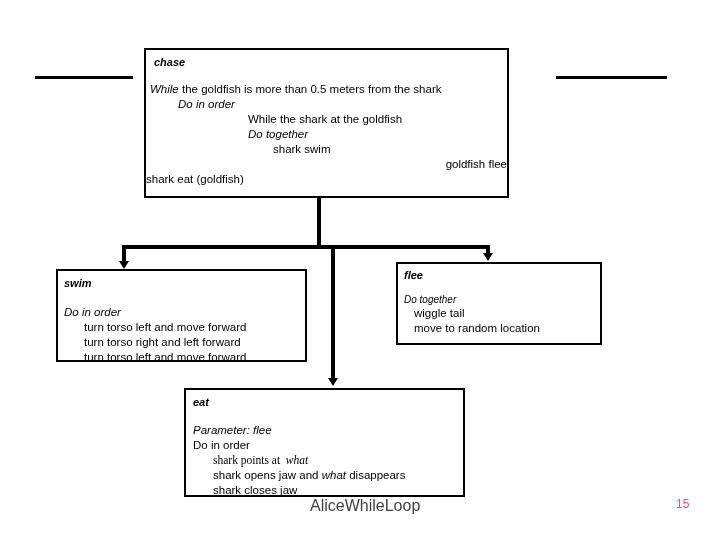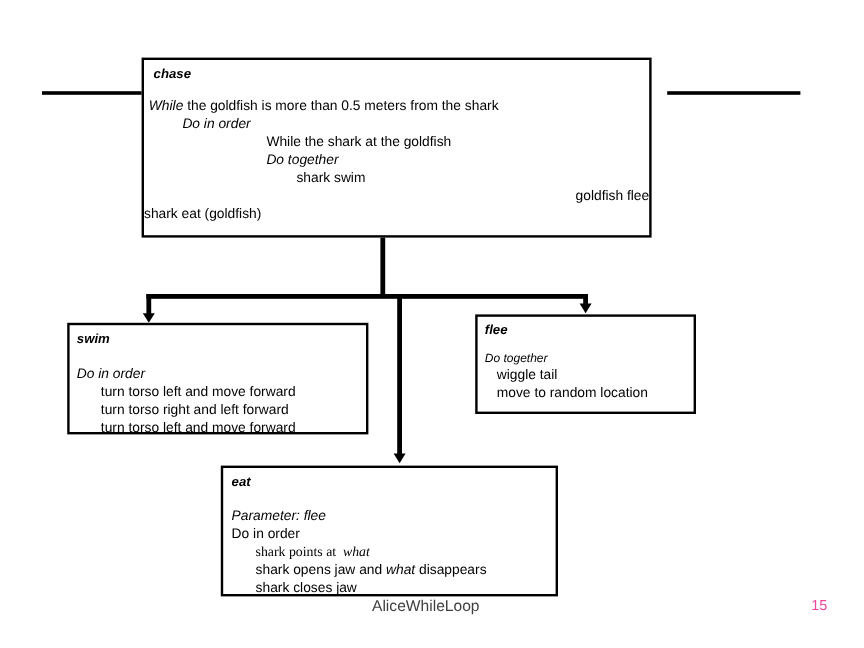--- a/index.html
+++ b/index.html
@@ -40,23 +40,23 @@
   .body-line.small {
     font-size: 10px;
     line-height: 13px;
   }
   .ital {
     font-style: italic;
   }
 
   
   #chase-box {
-    left: 118px;
+    left: 144px;
     top: 48px;
-    width: 425px;
+    width: 365px;
     height: 150px;
     padding: 6px 0 0 4px;
   }
   #chase-box .box-title { margin-left: 4px; }
   #chase-box .lines { margin-top: 13px; }
 
   
   #swim-box {
     left: 28px;
     top: 269px;
@@ -64,21 +64,21 @@
     height: 93px;
     padding: 6px 0 0 6px;
     margin-left: 28px;
   }
   #swim-box .lines { margin-top: 15px; }
 
   
   #flee-box {
     left: 396px;
     top: 262px;
-    width: 184px;
+    width: 206px;
     height: 83px;
     padding: 5px 0 0 6px;
   }
   #flee-box .lines { margin-top: 11px; }
 
   
   #eat-box {
     left: 184px;
     top: 388px;
     width: 281px;
@@ -105,21 +105,21 @@
     border-left: 5px solid transparent;
     border-right: 5px solid transparent;
     border-top: 8px solid #000000;
   }
 
   
   #footer-title {
     position: absolute;
     left: 310px;
     top: 497px;
-    font-size: 13px;
+    font-size: 16px;
     color: #3f3f3f;
   }
   #page-number {
     position: absolute;
     left: 676px;
     top: 497px;
     font-size: 12px;
     color: #ec4899;
   }
 </style>

